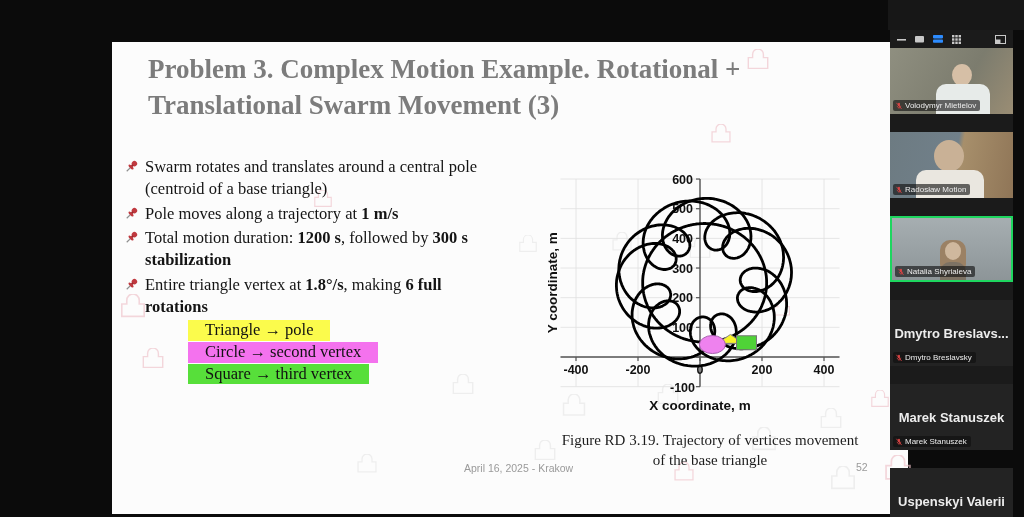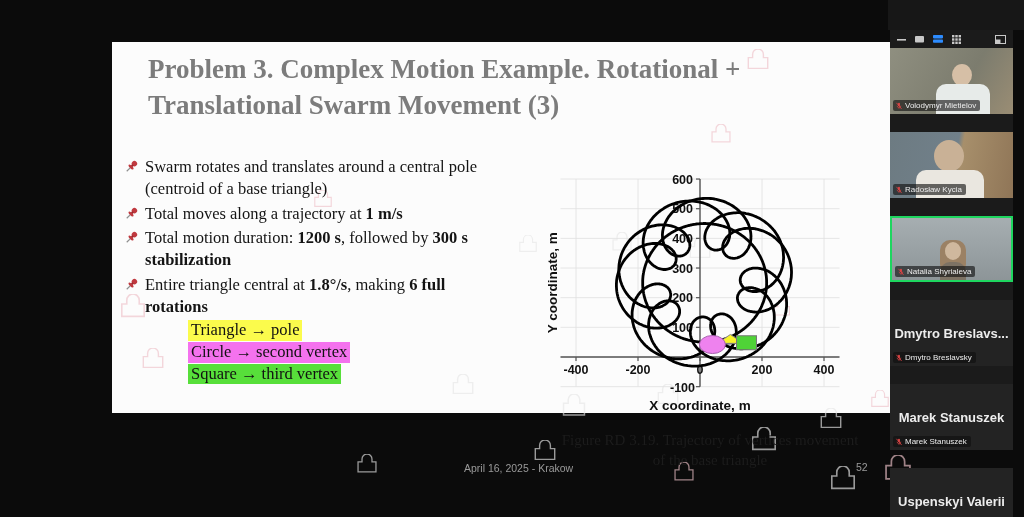--- a/index.html
+++ b/index.html
@@ -1,31 +1,31 @@
 <!DOCTYPE html>
 <html><head>
 <meta charset="utf-8">
 <style>
   html,body{margin:0;padding:0;background:#000;}
   #screen{position:relative;width:1024px;height:517px;background:#0b0b0b;overflow:hidden;
           font-family:"Liberation Sans",sans-serif;}
   
-  #slide{position:absolute;left:112px;top:42px;width:796px;height:371px;background:#fcfcfc;}
+  #slide{position:absolute;left:112px;top:42px;width:796px;height:472px;background:#fcfcfc;}
   .wm{position:absolute;opacity:.65;pointer-events:none;}
   #slide-title{position:absolute;left:36px;top:10px;width:734px;
         font-family:"Liberation Serif","DejaVu Serif",serif;font-weight:bold;
         font-size:27px;line-height:1.32;color:#7c7c7c;}
   #bullets{position:absolute;left:12px;top:114px;width:356px;}
   .bullet{display:flex;gap:6px;margin-bottom:3px;}
   .bullet .txt{font-family:"Liberation Serif","DejaVu Serif",serif;font-size:16.5px;
         line-height:1.32;color:#141414;}
   .pin{flex:0 0 15px;width:15px;height:15px;margin-top:3px;}
   #legend{margin-left:64px;margin-top:2px;}
   .legend-line{margin-bottom:1px;line-height:1.25;}
-  .legend-line span{display:inline-block;padding:0 3px;
+  .legend-line span{display:inline-block;padding:0 17px;
         font-family:"Liberation Serif","DejaVu Serif",serif;font-size:16.5px;color:#111;}
   #chart{position:absolute;left:433px;top:105px;width:305px;height:275px;}
   #caption{position:absolute;left:448px;top:388px;width:300px;text-align:center;
         font-family:"Liberation Serif","DejaVu Serif",serif;font-size:15px;
         line-height:1.35;color:#1c1c1c;}
   #slide-date{position:absolute;left:352px;top:420px;font-size:10.5px;color:#9a9a9a;}
   #slide-num{position:absolute;left:744px;top:419px;font-size:10.5px;color:#9a9a9a;}
   
   #topbar-right{position:absolute;left:888px;top:0;width:136px;height:30px;background:#171717;}
   #sidebar{position:absolute;left:890px;top:30px;width:123px;height:417px;background:#1b1b1b;}
@@ -153,33 +153,33 @@
       <div class="bullet">
         <svg class="pin">
             <use href="#pinsym"></use>
           </svg>
         <span class="txt"><span>Swarm rotates and translates around a central pole (centroid of a base triangle)</span></span>
       </div>
       <div class="bullet">
         <svg class="pin">
             <use href="#pinsym"></use>
           </svg>
-        <span class="txt"><span>Total moves along a trajectory at </span><span style="font-weight: 700; font-family: Liberation Serif, serif;">1 m/s</span></span>
+        <span class="txt"><span>Pole moves along a trajectory at </span><span style="font-weight: 700; font-family: Liberation Serif, serif;">1 m/s</span></span>
       </div>
       <div class="bullet">
         <svg class="pin">
             <use href="#pinsym"></use>
           </svg>
         <span class="txt"><span>Total motion duration: </span><span style="font-weight: 700;">1200 s</span><span>, followed by </span><span style="font-weight: 700;">300 s stabilization</span></span>
       </div>
       <div class="bullet">
         <svg class="pin">
             <use href="#pinsym"></use>
           </svg>
-        <span class="txt"><span>Entire triangle central at </span><span style="font-weight: 700;">1.8°/s</span><span>, making </span><span style="font-weight: 700;">6 full rotations</span></span>
+        <span class="txt"><span>Entire triangle vertex at </span><span style="font-weight: 700;">1.8°/s</span><span>, making </span><span style="font-weight: 700;">6 full rotations</span></span>
       </div>
       <div id="legend">
         <div class="legend-line">
           <span style="background-color: rgb(251, 251, 76);">Triangle → pole</span></div>
         <div class="legend-line">
           <span style="background-color: rgb(244, 114, 238);">Circle → second vertex</span></div>
         <div class="legend-line">
           <span style="background-color: rgb(87, 223, 58);">Square → third vertex</span></div>
       </div>
     </div>
@@ -285,21 +285,21 @@
       </div>
     </div>
 
     <div class="tile v2">
       <div class="head"></div>
       <div class="torso"></div>
       <div class="nametag">
         <svg width="8" height="8">
             <use href="#micoff" width="8" height="8"></use>
           </svg>
-        <span class="nm">Radosław Kycia</span>
+        <span class="nm">Radosław Motion</span>
       </div>
     </div>
 
     <div class="tile v3 active">
       <div class="hair"></div>
       <div class="head"></div>
       <div class="torso"></div>
       <div class="nametag">
         <svg width="8" height="8">
             <use href="#micoff" width="8" height="8"></use>

